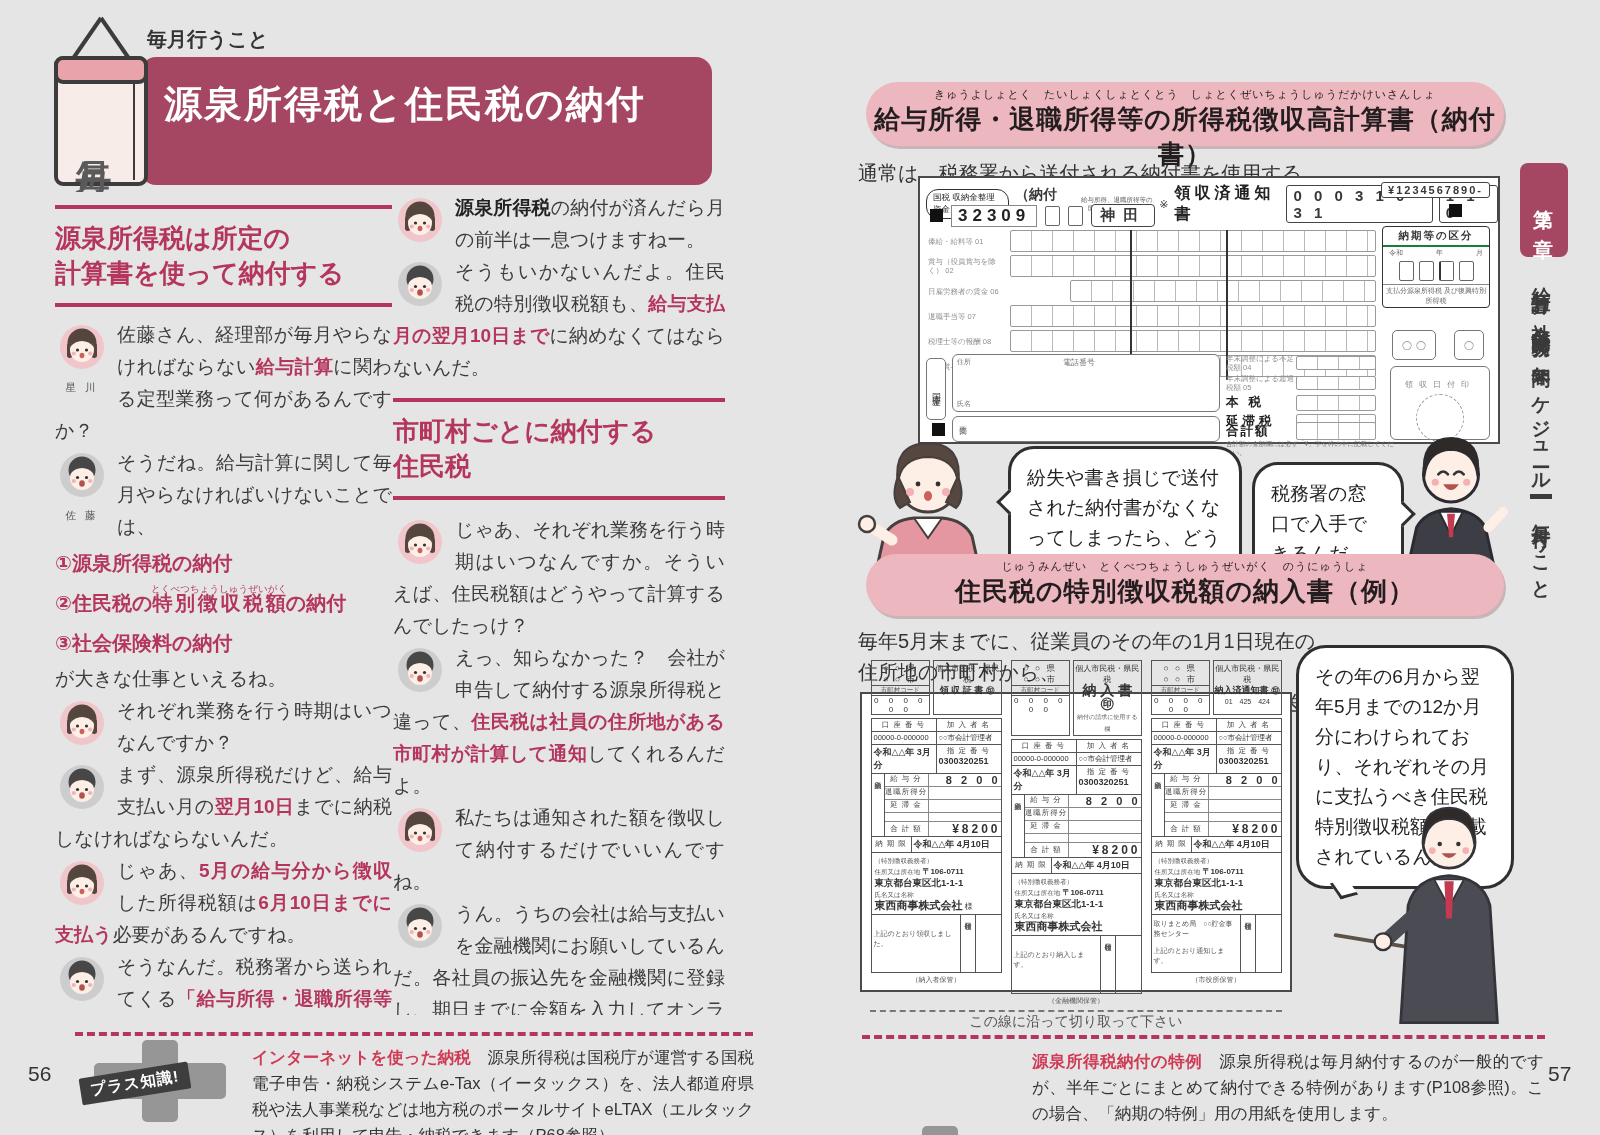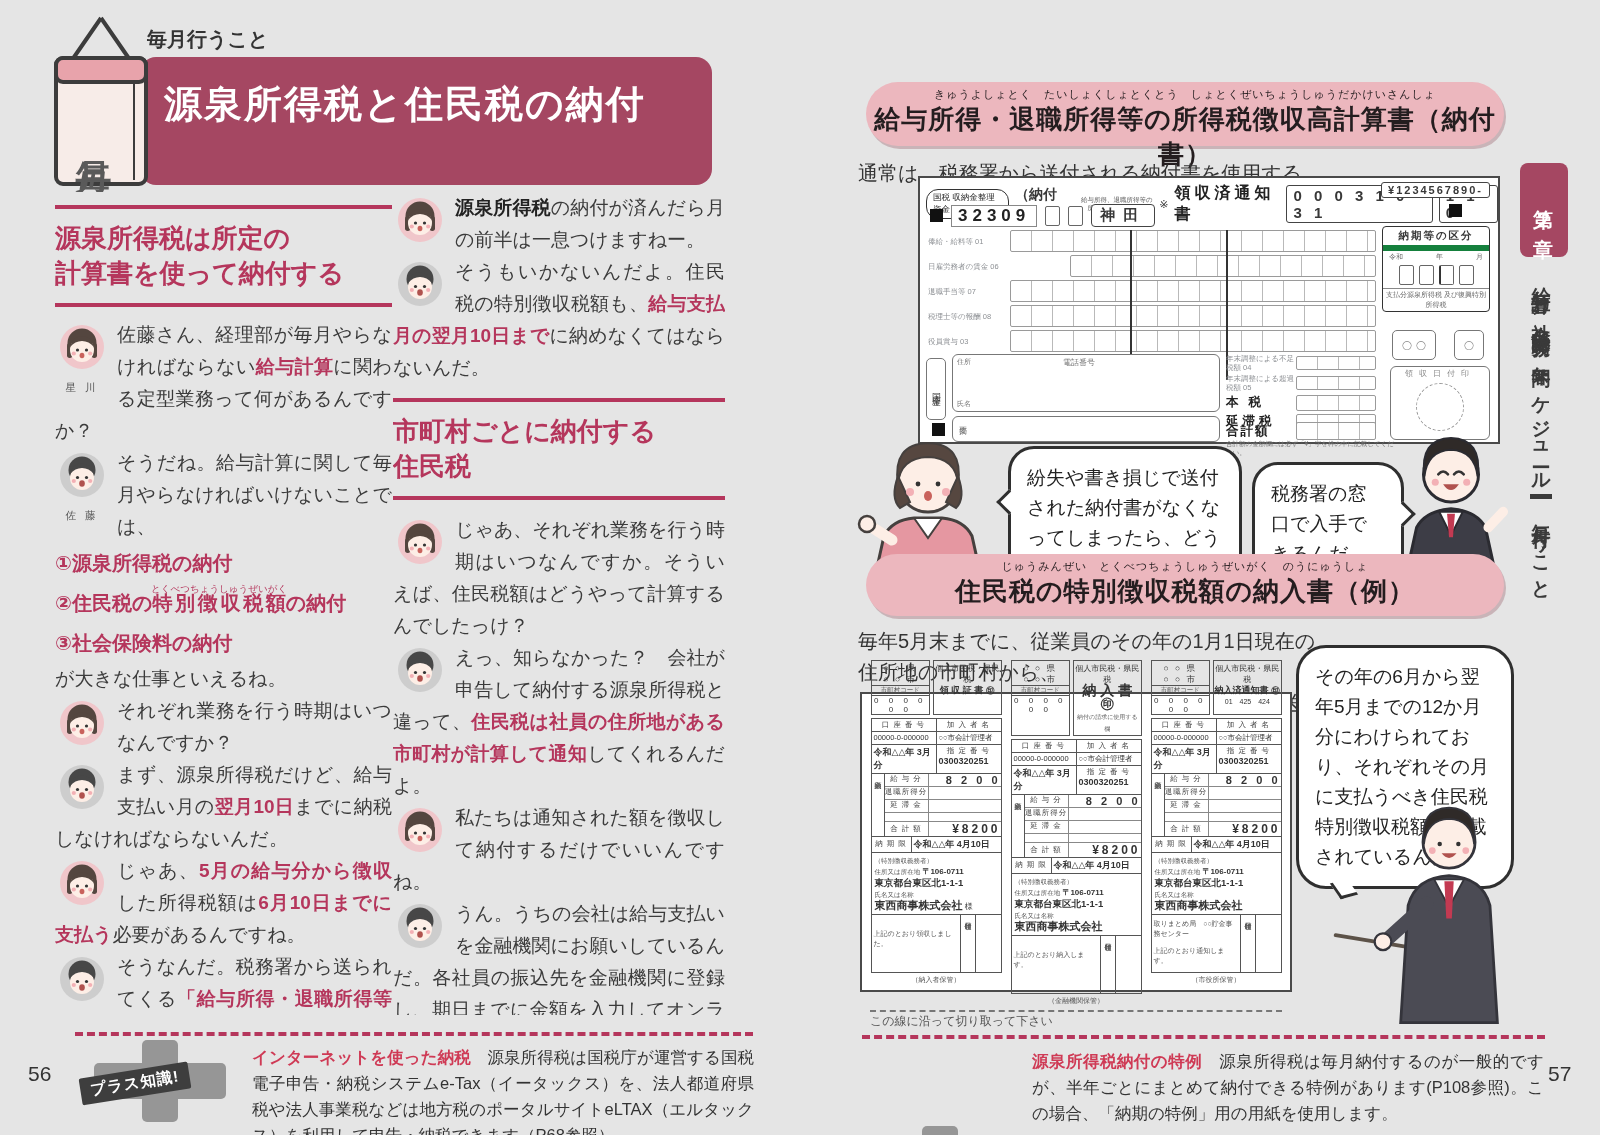--- a/index.html
+++ b/index.html
@@ -42,21 +42,21 @@
   .bf-sq{width:13px;height:13px;background:#111;display:inline-block;}
   .bf-code{font-size:17px;font-weight:700;letter-spacing:5px;color:#222;border:1px solid #888;padding:0 6px;background:#fff;}
   .bf-small{font-size:6.5px;color:#555;line-height:8px;}
   .bf-office{border:1.5px solid #444;border-radius:4px;padding:1px 8px;font-size:15px;font-weight:700;letter-spacing:8px;background:#fff;}
   .bf-title{font-size:16px;font-weight:700;letter-spacing:4px;color:#222;}
   .digits{border:1.5px solid #444;border-radius:3px;background:#fff;font-size:15px;font-weight:700;letter-spacing:4px;padding:1px 6px;}
   .strip{height:22px;border:1px solid #9a9a9a;border-radius:2px;background:
     repeating-linear-gradient(90deg,#fff 0 4px,#fff 4px 20px,#b9b9b9 20px 21px);}
   .rowlab{font-size:7.5px;color:var(--faint);line-height:9px;width:82px;}
   .bf-kubun{border:1.5px solid #333;border-radius:4px;background:#fff;}
-  .bf-kubun .kt{font-size:10.5px;font-weight:700;text-align:center;border-bottom:6px solid #15803d;padding:2px 0;letter-spacing:2px;}
+  .bf-kubun .kt{font-size:10.5px;font-weight:700;text-align:center;border-bottom:2px solid #15803d;padding:2px 0;letter-spacing:2px;}
   .kbox{width:15px;height:20px;border:1px solid #666;border-radius:2px;background:#fff;}
   .taxlab{font-size:12.5px;font-weight:700;letter-spacing:10px;color:#222;}
   .vtext{writing-mode:vertical-rl;text-orientation:upright;}
   .stampbox{border:1px solid #777;border-radius:5px;background:#fff;}
   
   .bub{background:#fff;border:3px solid #2f2f2f;border-radius:26px;padding:14px 16px;font-size:19px;line-height:30px;color:#222;}
   .tailL{position:absolute;width:18px;height:18px;background:#fff;border-left:3px solid #2f2f2f;border-bottom:3px solid #2f2f2f;transform:rotate(45deg);}
   .tailR{position:absolute;width:18px;height:18px;background:#fff;border-right:3px solid #2f2f2f;border-top:3px solid #2f2f2f;transform:rotate(45deg);}
   .tailB{position:absolute;width:18px;height:18px;background:#fff;border-left:3px solid #2f2f2f;border-bottom:3px solid #2f2f2f;transform:rotate(-15deg) skewX(20deg);}
   
@@ -335,20 +335,24 @@
     </div>
     <div class="abs digits" style="right:8px;top:4px;font-size:11px;letter-spacing:2px;">¥1234567890-</div>
     <div class="abs bf-sq" style="right:36px;top:26px;"></div>
 
     <div class="abs" style="left:8px;top:52px;width:448px;">
       <div style="display:flex;align-items:center;margin-bottom:3px;">
           <span class="rowlab">俸給・給料等 01</span>
           <span class="strip" style="flex:1;"></span>
         </div>
       <div style="display:flex;align-items:center;margin-bottom:3px;">
+          <span class="rowlab">賞与（役員賞与を除く） 02</span>
+          <span class="strip" style="flex:1;"></span>
+        </div>
+      <div style="display:flex;align-items:center;margin-bottom:3px;">
           <span class="rowlab">日雇労務者の賃金 06</span>
           <span class="strip" style="flex:1;margin-left:60px;"></span>
         </div>
       <div style="display:flex;align-items:center;margin-bottom:3px;">
           <span class="rowlab">退職手当等 07</span>
           <span class="strip" style="flex:1;"></span>
         </div>
       <div style="display:flex;align-items:center;margin-bottom:3px;">
           <span class="rowlab">税理士等の報酬 08</span>
           <span class="strip" style="flex:1;"></span>
@@ -413,21 +417,21 @@
     <div class="abs" style="left:306px;top:244px;width:150px;display:flex;align-items:center;">
       <span class="taxlab" style="width:70px;letter-spacing:2px;">合計額</span>
         <span class="strip" style="flex:1;height:18px;"></span>
     </div>
     <div class="abs" style="left:306px;top:262px;width:170px;font-size:6.5px;color:#777;">合計額の金額欄には必ず「¥」字を枠の中に記載してください。</div>
     <div class="abs stampbox" style="left:32px;top:238px;width:268px;height:26px;border-radius:6px;">
       <span class="abs vtext" style="left:3px;top:3px;font-size:8px;color:#777;">摘要</span>
     </div>
     <div class="abs bf-sq" style="left:12px;bottom:6px;"></div>
     <div class="abs stampbox" style="right:8px;top:188px;width:100px;height:74px;border-radius:6px;">
-      <div style="font-size:8px;color:#888;text-align:center;letter-spacing:6px;margin-top:1px;">領収日付印</div>
+      <div style="font-size:8px;color:#888;text-align:center;letter-spacing:6px;margin-top:12px;">領収日付印</div>
       <div style="width:48px;height:48px;border:1.5px dashed #999;border-radius:50%;margin:4px auto 0;"></div>
     </div>
   </div>
 
   <div class="abs" style="left:848px;top:432px;">
     <svg width="160" height="140" viewBox="0 0 160 140">
         <use href="#fig-woman"></use>
       </svg>
   </div>
   <div class="abs bub" style="left:1008px;top:446px;width:234px;">
@@ -653,21 +657,21 @@
           <span class="big" style="font-size:11px;">東西商事株式会社</span>
         </div>
         <div class="foot">
           <div style="flex:1;font-size:7px;color:#555;padding:4px 2px;"><span>取りまとめ局　○○貯金事務センター</span><br><br><span>上記のとおり通知します。</span></div>
           <div class="vtext" style="font-size:7px;border-left:1px solid #555;padding:2px 2px;color:#555;">領収日付印</div>
           <div style="width:26px;border-left:1px solid #555;"></div>
         </div>
         <div class="keep">（市役所保管）</div>
       </div>
     </div>
-    <div style="border-top:2px dashed #777;margin-top:4px;text-align:left;font-size:12px;color:#555;padding-top:1px;">
+    <div style="border-top:2px dashed #777;margin-top:4px;text-align:center;font-size:14px;color:#555;padding-top:1px;">
       <span>この線に沿って切り取って下さい</span>
     </div>
   </div>
 
   <div class="abs bub" style="left:1296px;top:645px;width:218px;border-radius:30px;">
     <span class="tailB" style="left:36px;bottom:-12px;"></span>
     <span>その年の6月から翌年5月までの12か月分にわけられており、それぞれその月に支払うべき住民税特別徴収税額が記載されているんだ。</span>
   </div>
   <div class="abs" style="left:1330px;top:792px;">
     <svg width="186" height="238" viewBox="0 0 200 240">

